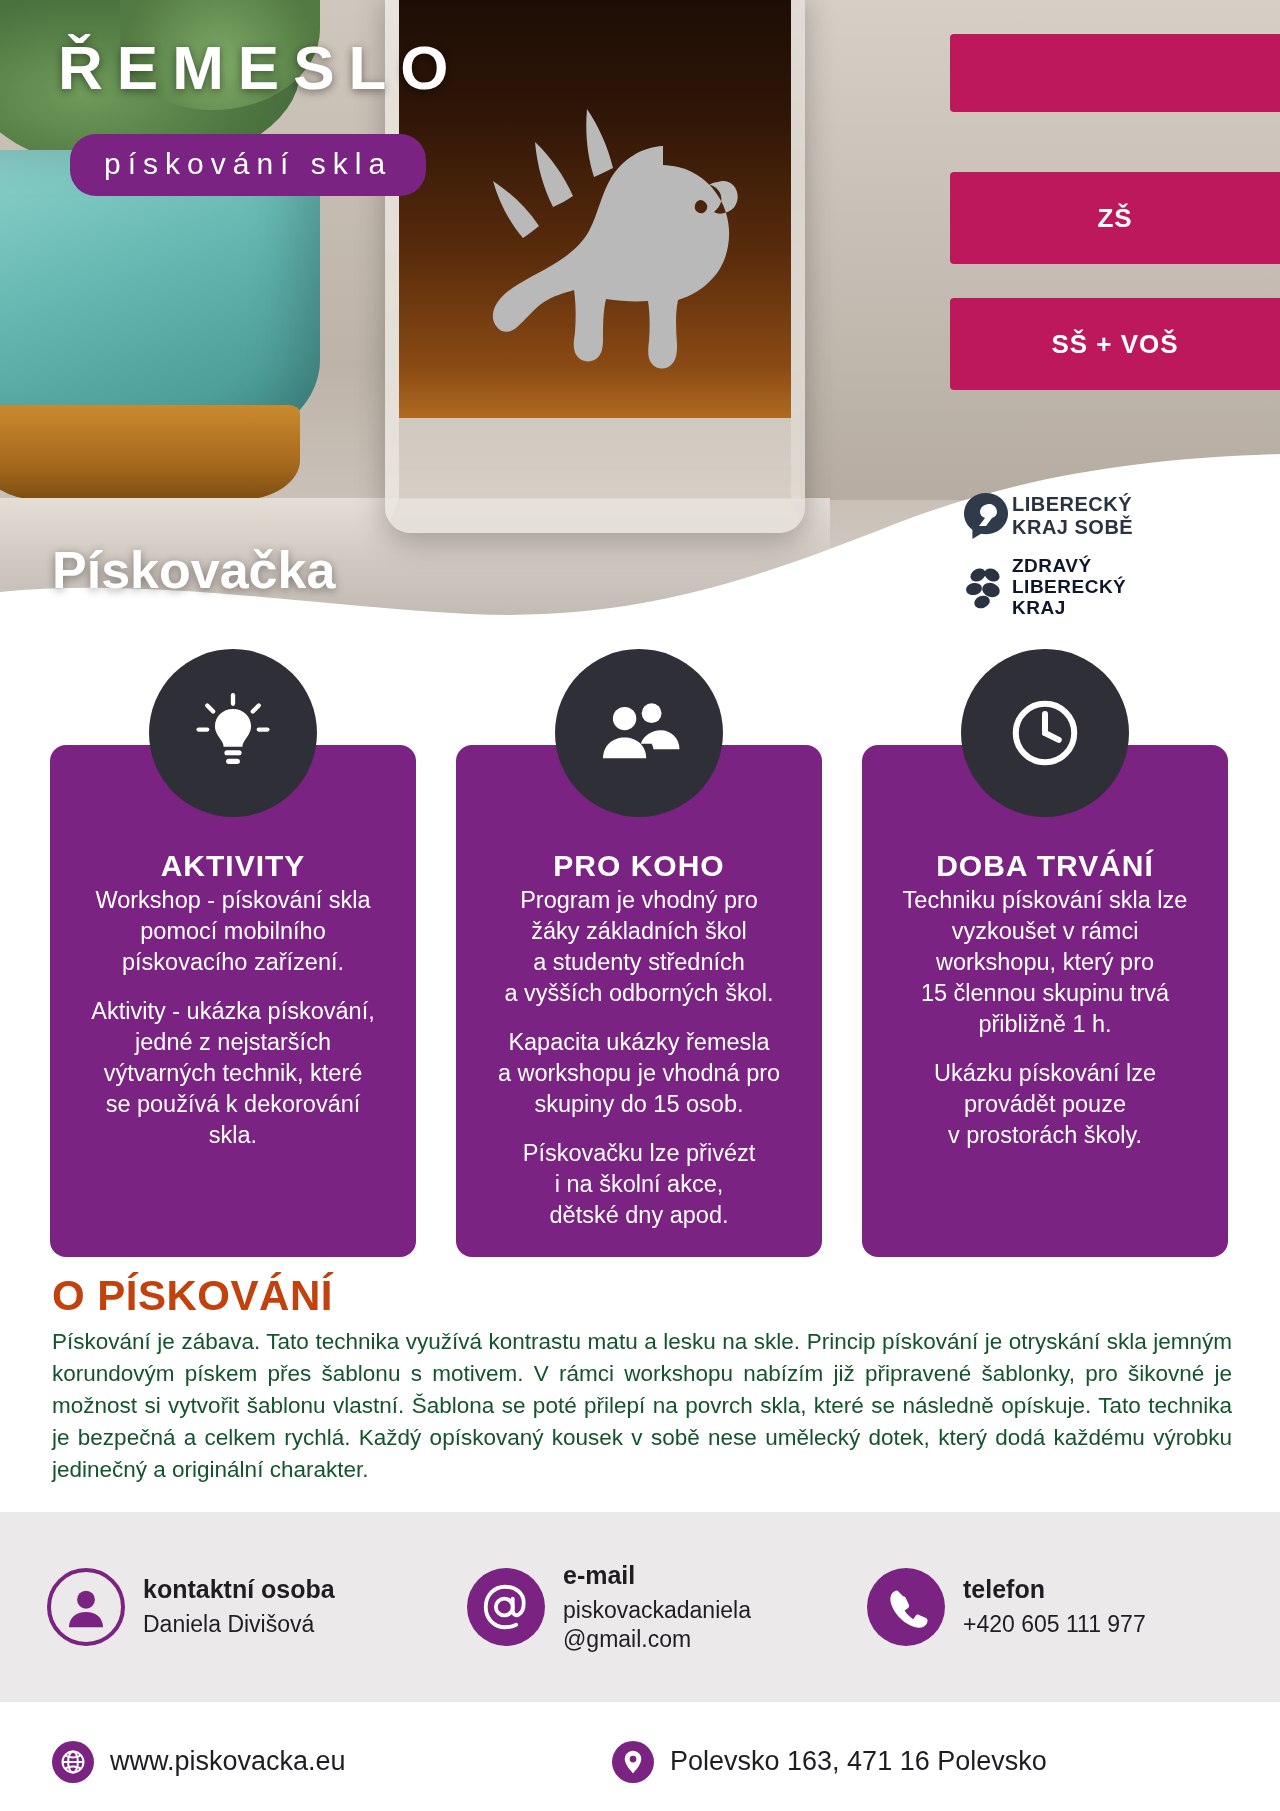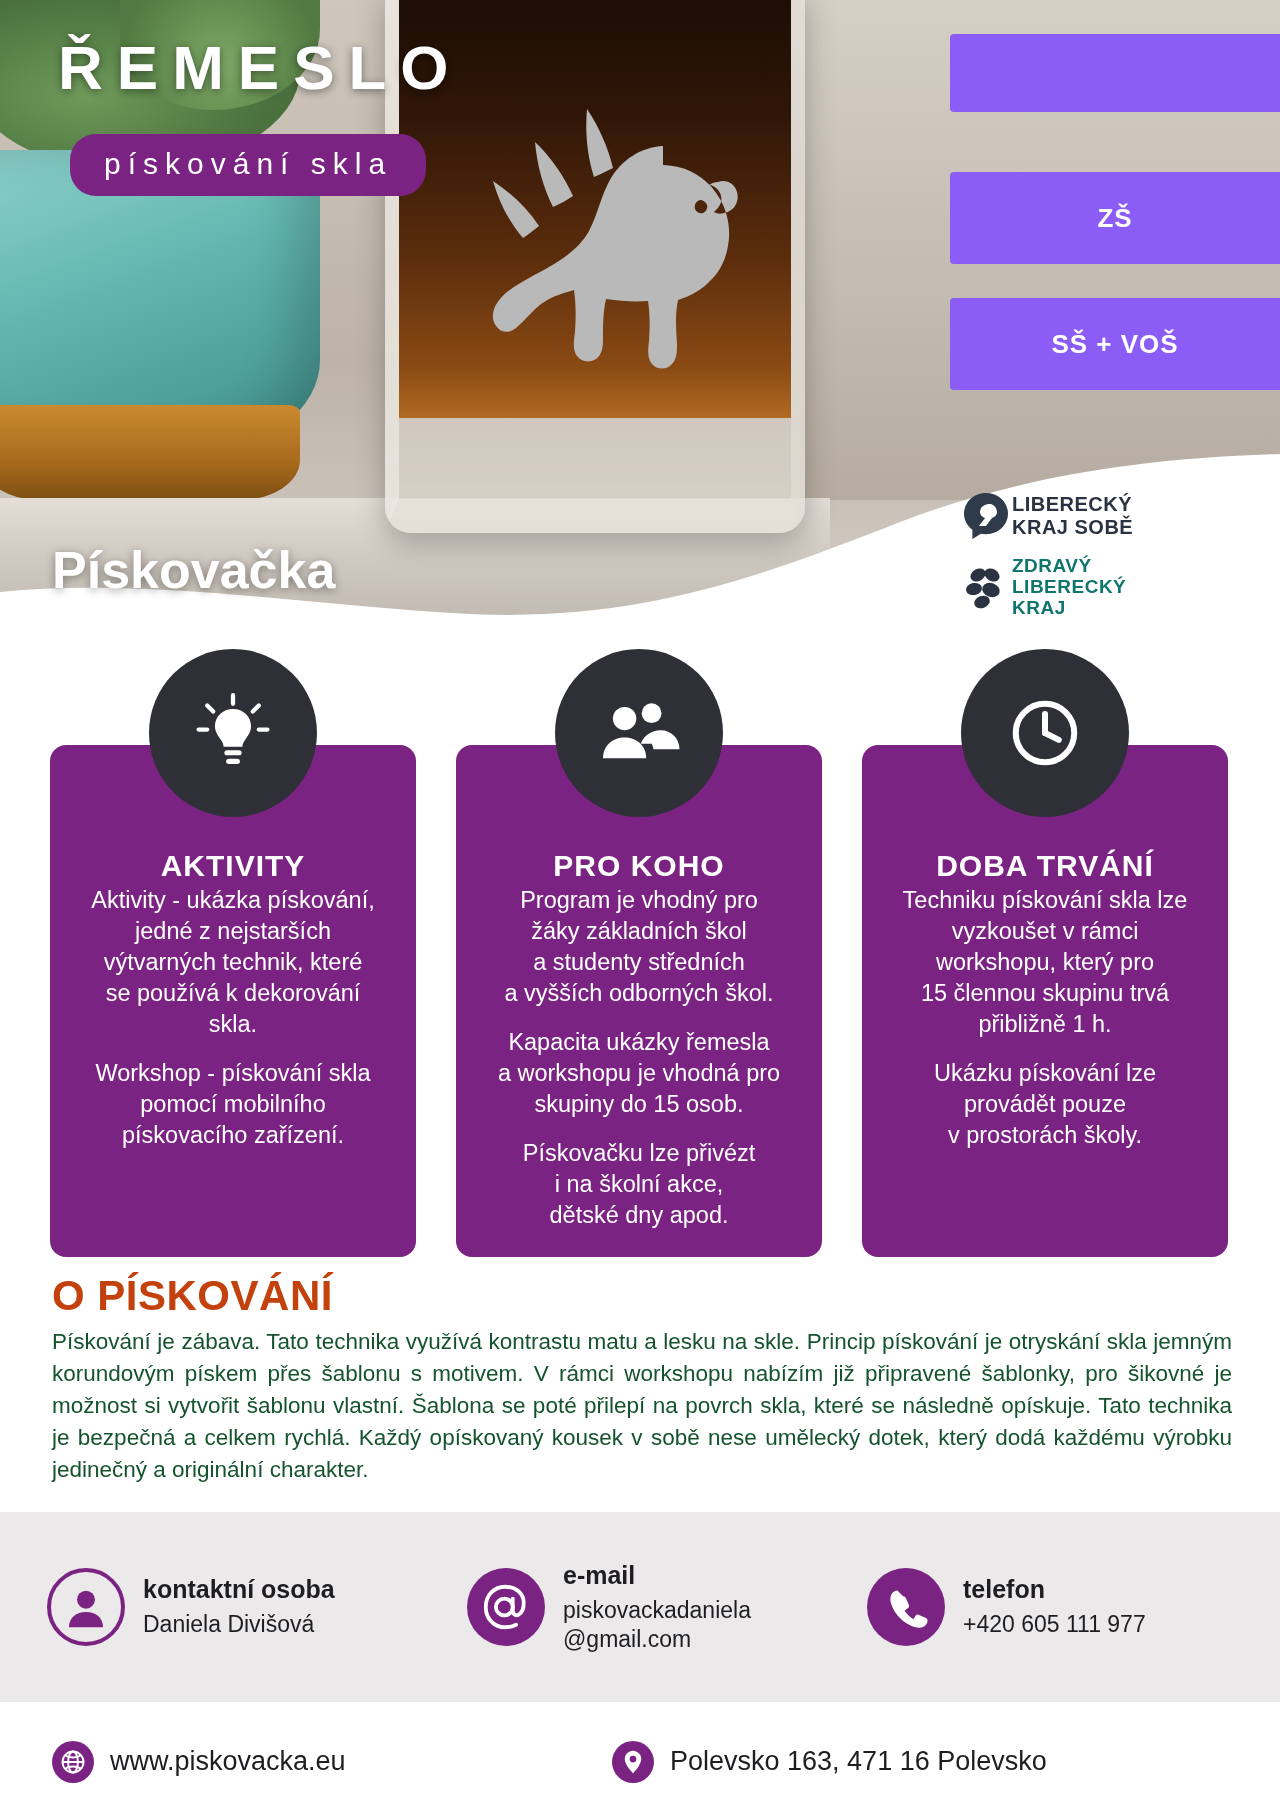--- a/index.html
+++ b/index.html
@@ -136,21 +136,21 @@
     font-weight: bold;
     color: #ffffff;
     text-shadow: 0 2px 10px rgba(0,0,0,.4);
   }
 
   
   .tab {
     position: absolute;
     right: 0;
     width: 330px;
-    background: #8b5cf6;
+    background: #be185d;
     color: #fff;
     font-size: 26px;
     font-weight: bold;
     letter-spacing: 1px;
     display: flex;
     align-items: center;
     justify-content: center;
     border-radius: 4px 0 0 4px;
   }
   .tab0 { top: 34px;  height: 78px; }
@@ -163,21 +163,21 @@
     right: 30px; top: 490px;
     width: 290px;
   }
   .logo-row { display: flex; align-items: center; margin-bottom: 14px; }
   .logo-mark {
     width: 52px; height: 52px;
     display: flex; align-items: center; justify-content: center;
     color: #2f3a4a;
   }
   .logo-text1 { font-size: 20px; font-weight: bold; color: #2b3342; line-height: 1.15; letter-spacing: .5px; }
-  .logo-text2 { font-size: 19px; font-weight: bold; color: #0f766e; line-height: 1.1; letter-spacing: .5px; }
+  .logo-text2 { font-size: 19px; font-weight: bold; color: #0f172a; line-height: 1.1; letter-spacing: .5px; }
 
   
   .cards {
     position: absolute;
     top: 745px; left: 50px;
     width: 1180px;
     display: flex;
     gap: 40px;
   }
   .card {
@@ -367,28 +367,28 @@
           <g stroke="#fff" stroke-width="5" stroke-linecap="round">
             <line x1="50" y1="6" x2="50" y2="16"></line>
             <line x1="20" y1="18" x2="27" y2="25"></line>
             <line x1="80" y1="18" x2="73" y2="25"></line>
             <line x1="10" y1="46" x2="20" y2="46"></line>
             <line x1="90" y1="46" x2="80" y2="46"></line>
           </g>
         </svg>
       </div>
       <h3>AKTIVITY</h3>
+      <p>Workshop - pískování skla
+pomocí mobilního
+pískovacího zařízení.</p>
       <p>Aktivity - ukázka pískování,
 jedné z nejstarších
 výtvarných technik, které
 se používá k dekorování
 skla.</p>
-      <p>Workshop - pískování skla
-pomocí mobilního
-pískovacího zařízení.</p>
     </div>
 
     <div class="card">
       <div class="card-icon">
         <svg viewBox="0 0 100 100" width="90" height="90" fill="#fff">
           <circle cx="34" cy="34" r="13"></circle>
           <path d="M10 78c0-14 11-23 24-23s24 9 24 23z"></path>
           <circle cx="64" cy="28" r="11"></circle>
           <path d="M52 62c3-9 12-15 22-15 12 0 21 9 21 21H66c0-2-1-4-2-6z"></path>
         </svg>

